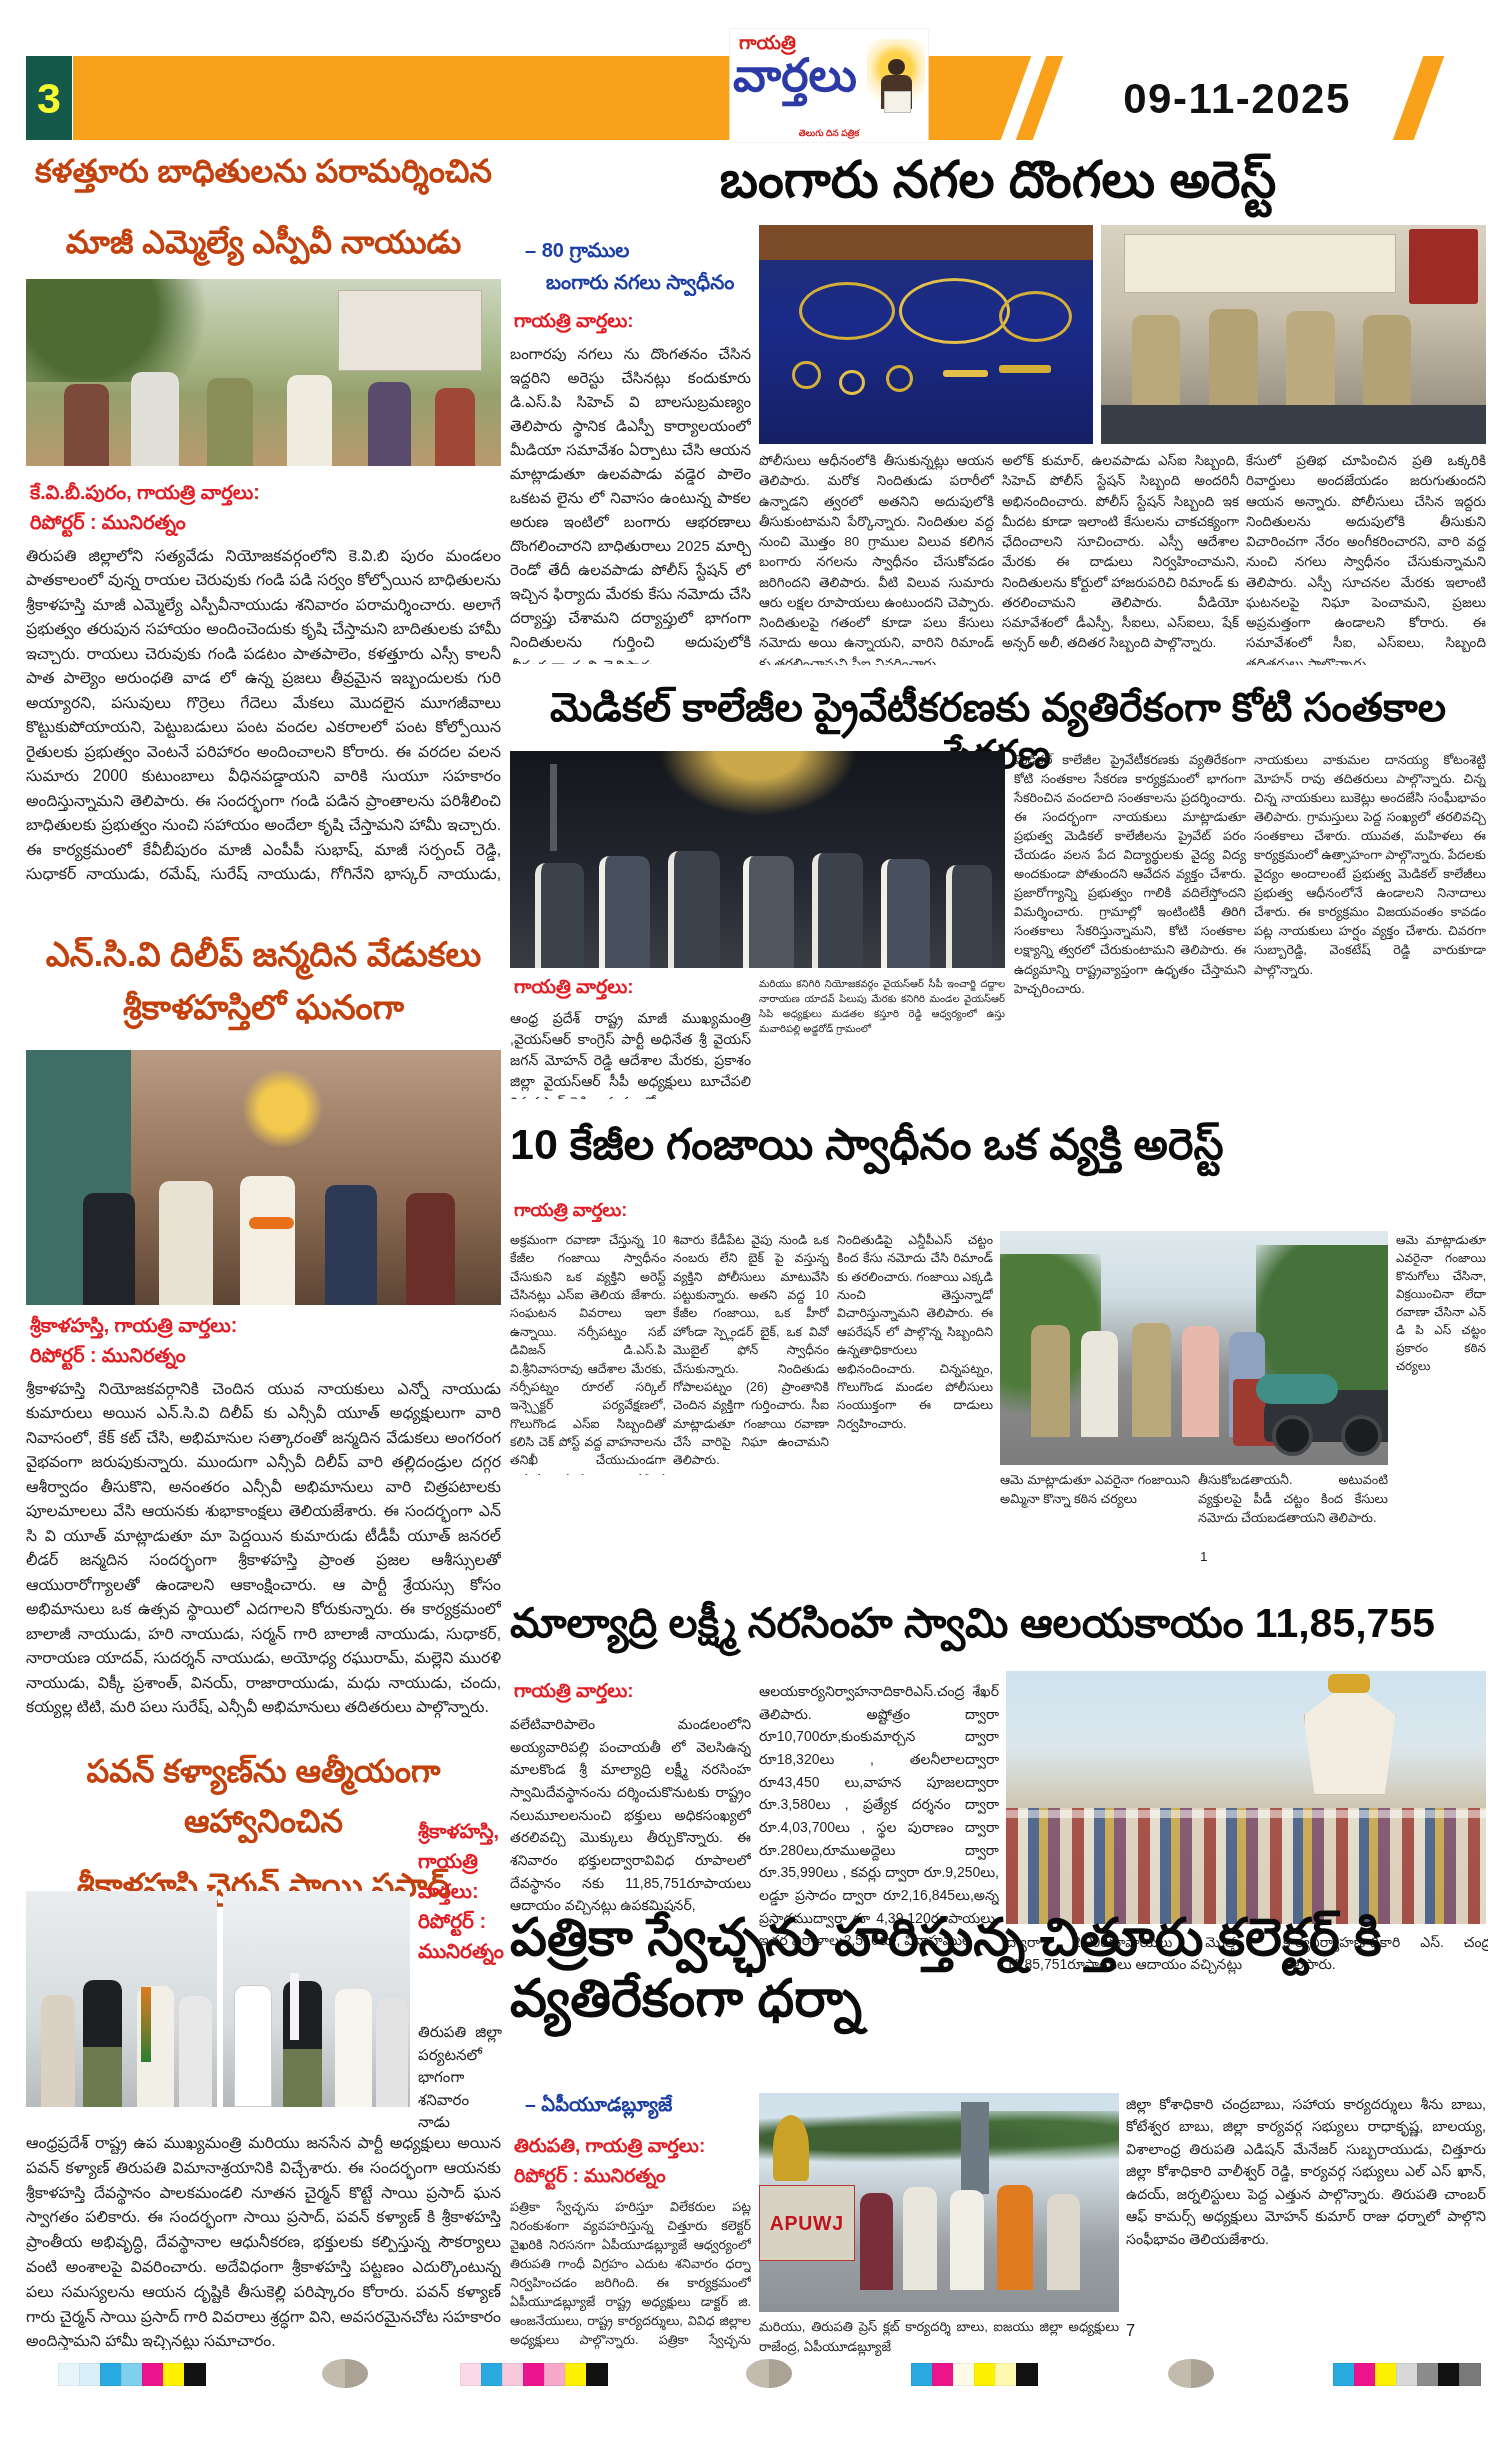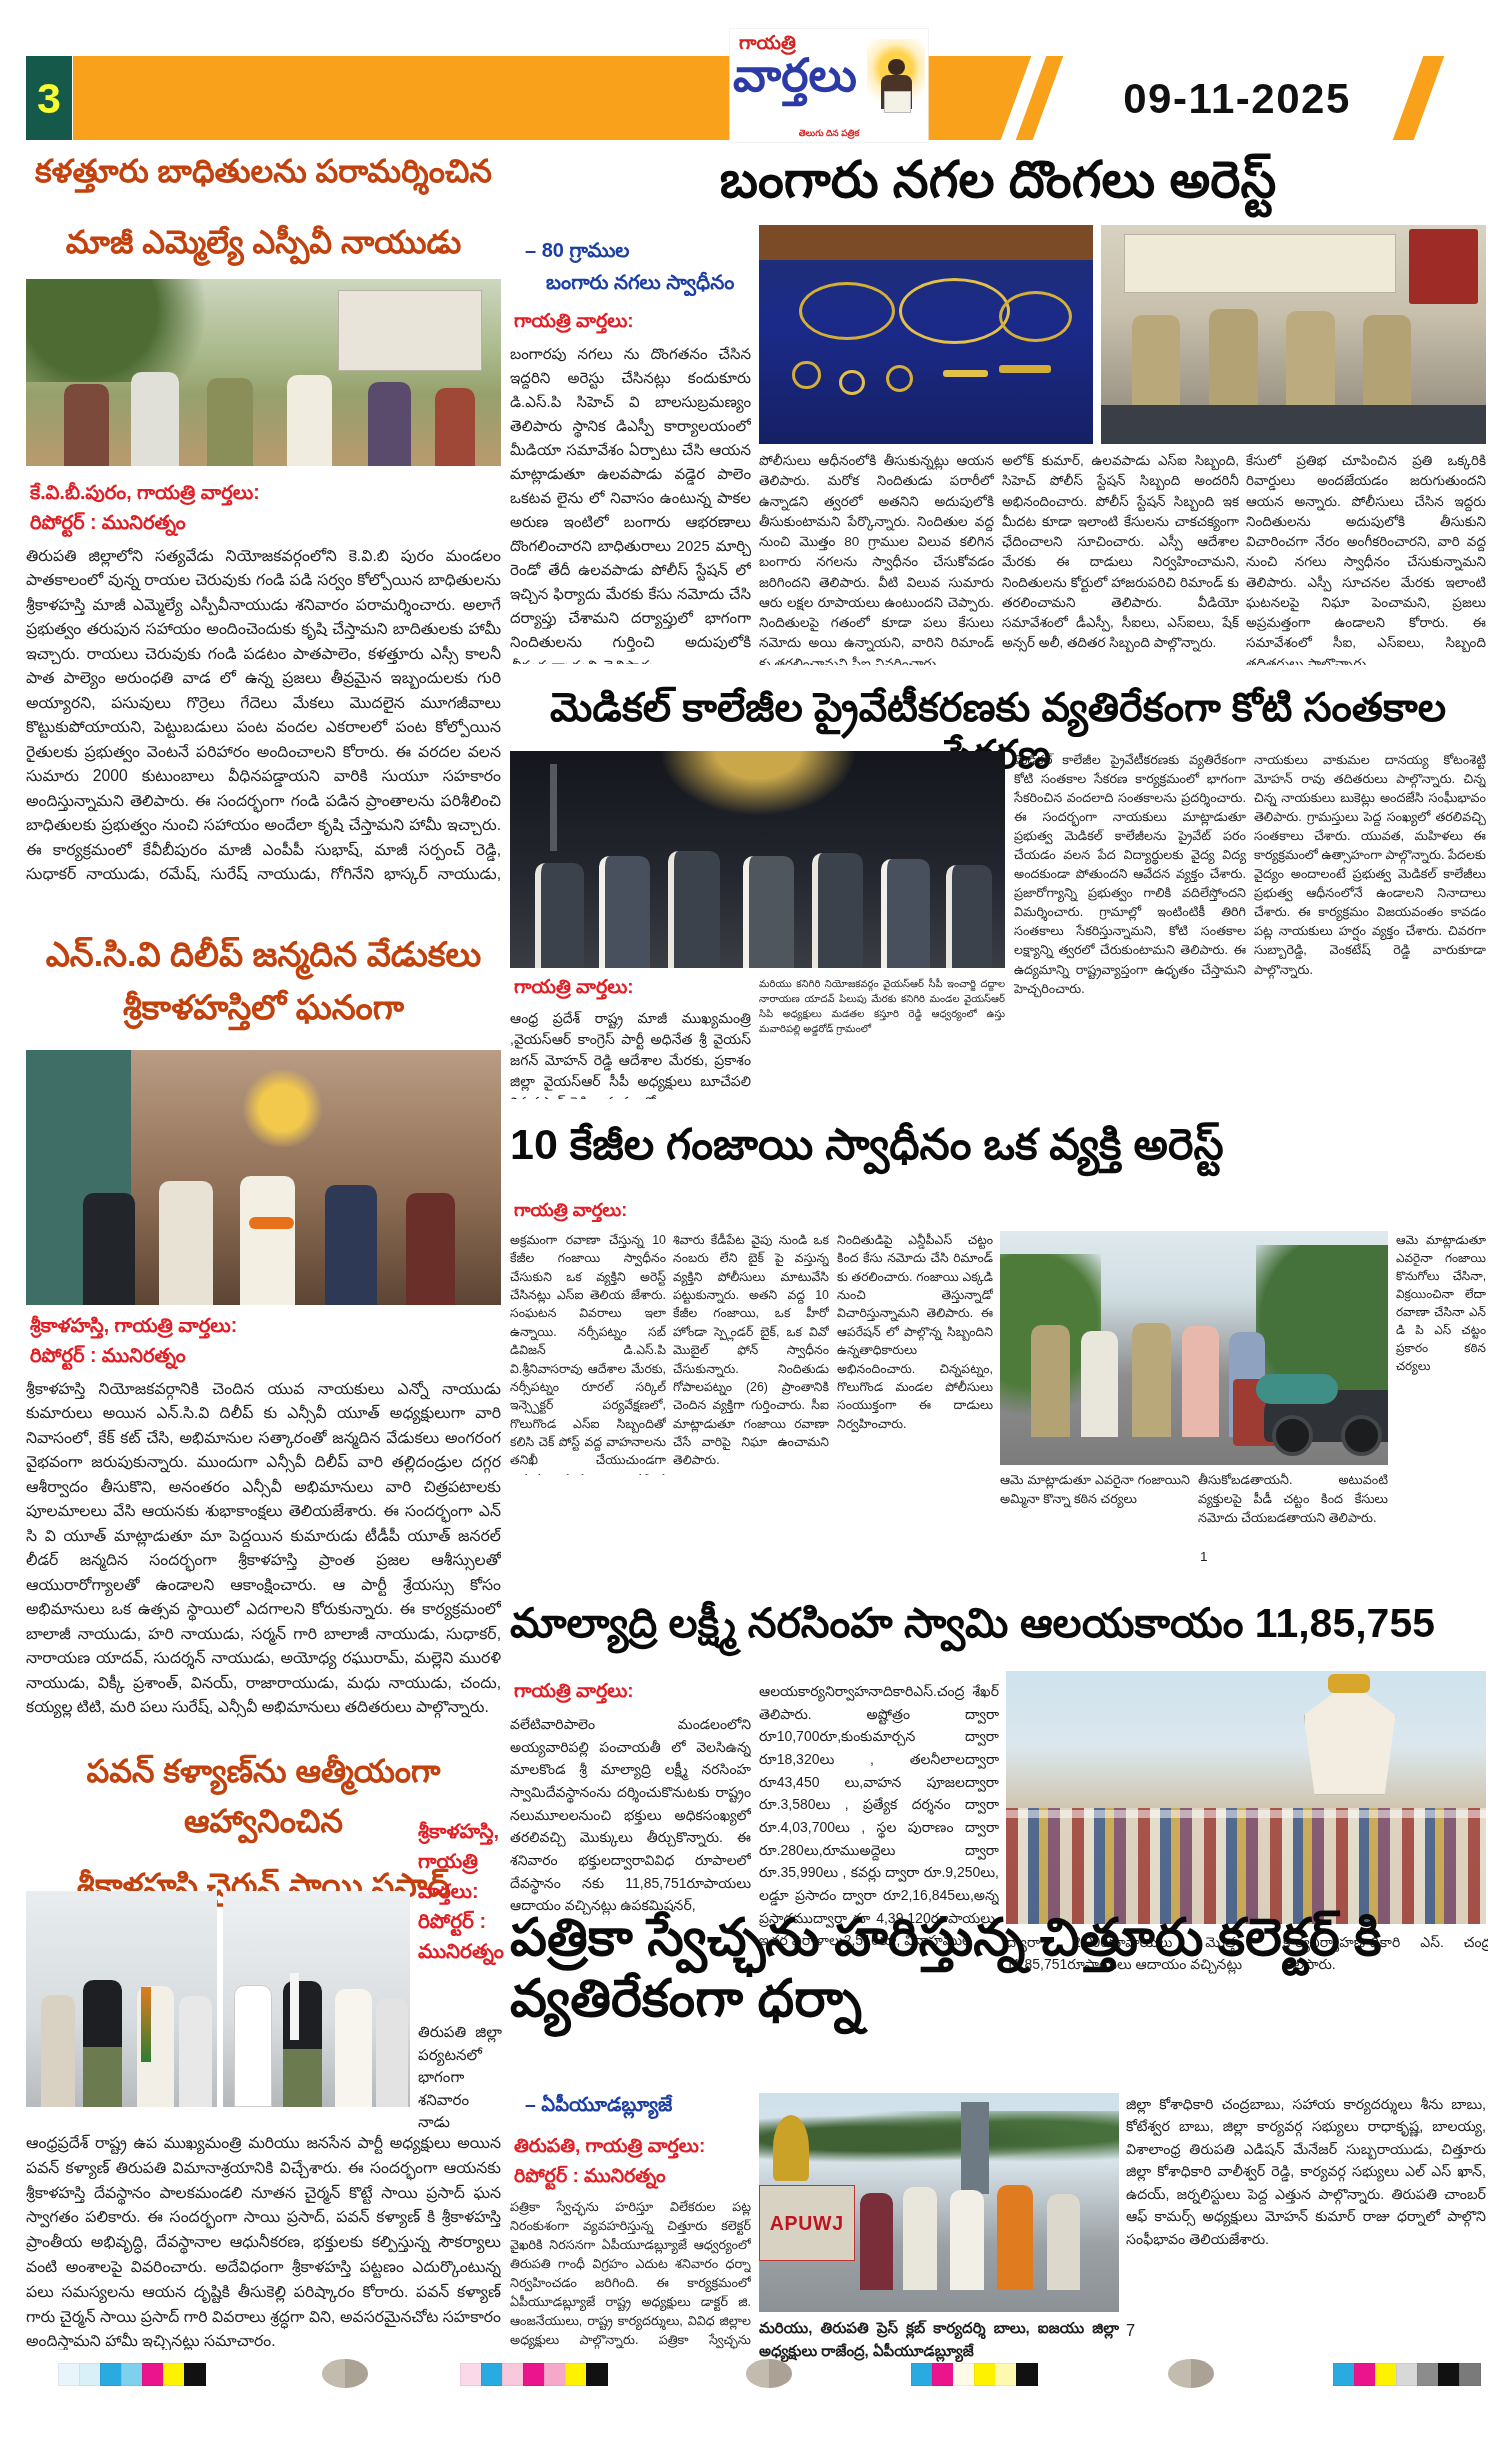--- a/index.html
+++ b/index.html
@@ -225,21 +225,21 @@
     <div class="abs" style="left:56%;top:4%;width:8%;height:42%;background:#6d7a84;"></div>
     <div class="abs" style="left:0;top:42%;width:26%;height:34%;background:#d8d2c2;border:1.5px solid #b33;display:flex;align-items:center;justify-content:center;">
       <span style="color:#c1121f;font-weight:900;font-size:19.5px;letter-spacing:0.7px;">APUWJ</span>
     </div>
     <div class="fig" style="left:28%;bottom:10%;width:33px;height:97px;background:#7a2e3a;"></div>
     <div class="fig" style="left:40%;bottom:10%;width:34px;height:103px;background:#e9e6dc;"></div>
     <div class="fig" style="left:53%;bottom:10%;width:34px;height:100px;background:#f2efe6;"></div>
     <div class="fig" style="left:66%;bottom:10%;width:36px;height:105px;background:#e07b1f;"></div>
     <div class="fig" style="left:80%;bottom:10%;width:33px;height:96px;background:#dcd8cc;"></div>
   </div>
-  <div class="abs body-txt" style="left:759px;top:2317px;width:360px;height:49px;font-size:15px;line-height:1.5;overflow:hidden;font-weight:bold;">మరియు, తిరుపతి ప్రెస్ క్లబ్ కార్యదర్శి బాలు, ఐజయు జిల్లా అధ్యక్షులు రాజేంద్ర, ఏపీయూడబ్ల్యూజే</div>
+  <div class="abs body-txt" style="left:759px;top:2317px;width:360px;height:49px;font-size:13px;line-height:1.5;overflow:hidden;">మరియు, తిరుపతి ప్రెస్ క్లబ్ కార్యదర్శి బాలు, ఐజయు జిల్లా అధ్యక్షులు రాజేంద్ర, ఏపీయూడబ్ల్యూజే</div>
 
   <div class="abs body-txt" style="left:1126px;top:2093px;width:360px;height:225px;font-size:14.2px;line-height:1.58;overflow:hidden;">జిల్లా కోశాధికారి చంద్రబాబు, సహాయ కార్యదర్శులు శీను బాబు, కోటేశ్వర బాబు, జిల్లా కార్యవర్గ సభ్యులు రాధాకృష్ణ, బాలయ్య, విశాలాంధ్ర తిరుపతి ఎడిషన్ మేనేజర్ సుబ్బరాయుడు, చిత్తూరు జిల్లా కోశాధికారి వాలీశ్వర్ రెడ్డి, కార్యవర్గ సభ్యులు ఎల్ ఎస్ ఖాన్, ఉదయ్, జర్నలిస్టులు పెద్ద ఎత్తున పాల్గొన్నారు. తిరుపతి చాంబర్ ఆఫ్ కామర్స్ అధ్యక్షులు మోహన్ కుమార్ రాజు ధర్నాలో పాల్గొని సంఫీభావం తెలియజేశారు.</div>
   <div class="abs body-txt" style="left:1126px;top:2321px;font-size:16.5px;">7</div>
 
   <div class="abs" style="left:0;top:2363px;width:1488px;height:25.5px;">
       <div class="swatch" style="left: 58px; background: rgb(232, 246, 251);"></div>
       <div class="swatch" style="left: 79px; background: rgb(217, 240, 248);"></div>
       <div class="swatch" style="left: 100px; background: rgb(41, 171, 226);"></div>
       <div class="swatch" style="left: 121px; background: rgb(126, 208, 236);"></div>
       <div class="swatch" style="left: 142px; background: rgb(236, 20, 140);"></div>

